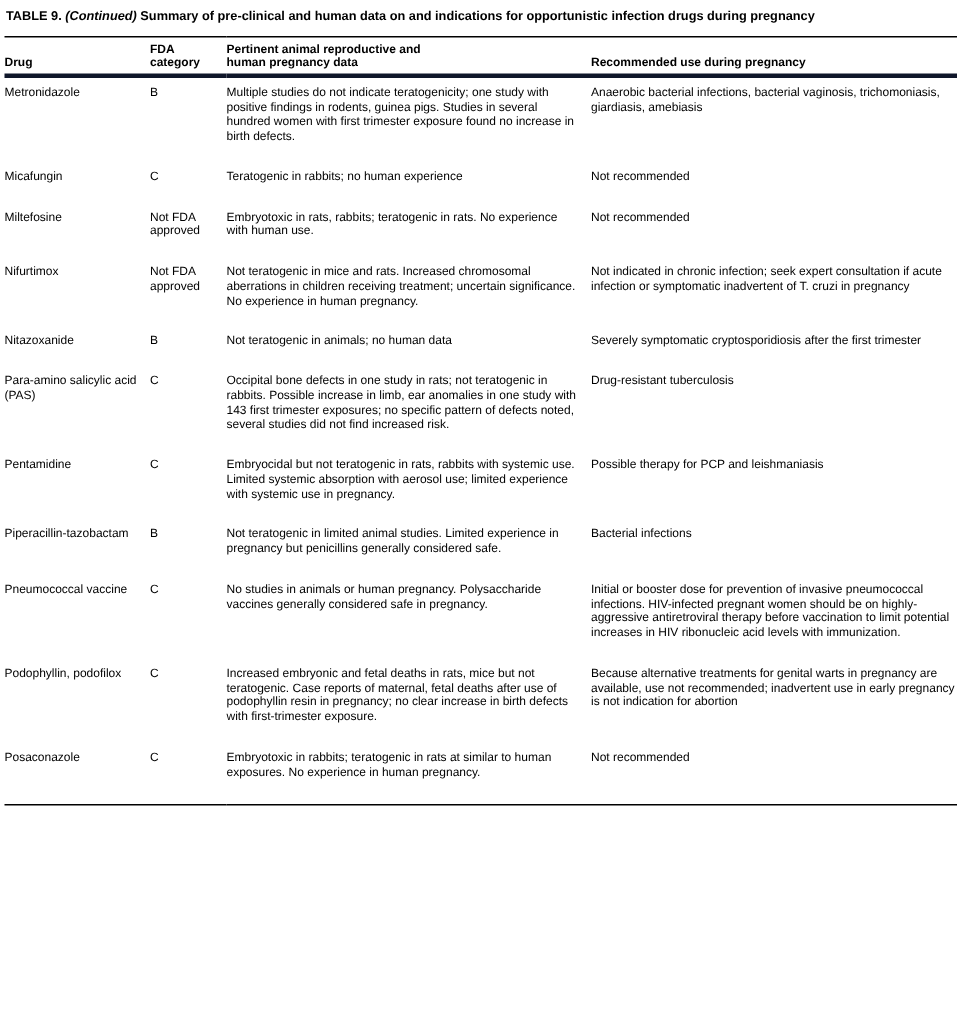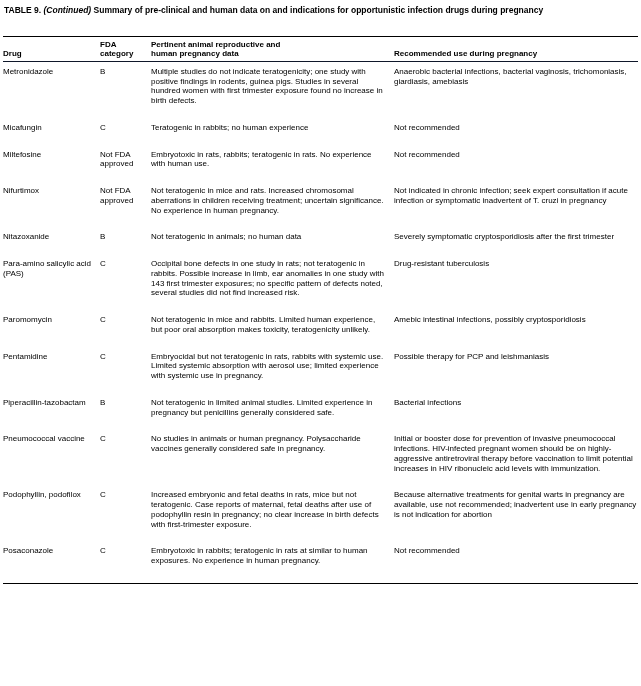--- a/index.html
+++ b/index.html
@@ -14,21 +14,21 @@
     height: 686px;
     box-sizing: border-box;
     padding: 5px 3px 0 3px;
     overflow: hidden;
     background: #ffffff;
   }
   .table-title {
     font-size: 8.5px;
     font-weight: bold;
     line-height: 1.25;
-    margin: 0 1px 20px 1px;
+    margin: 0 1px 8px 1px;
   }
   .table-title .continued {
     font-style: italic;
   }
   table.drug-table {
     width: 100%;
     border-collapse: collapse;
     table-layout: fixed;
     border-top: 1px solid #000000;
     border-bottom: 1px solid #000000;
@@ -38,21 +38,21 @@
   col.c-fda  { width: 51px; }
   col.c-data { width: 243px; }
   col.c-use  { width: 244px; }
   thead th {
     text-align: left;
     vertical-align: bottom;
     font-weight: bold;
     font-size: 8px;
     line-height: 1.2;
     padding: 3px 8px 2px 0;
-    border-bottom: 1px solid #0f172a;
+    border-bottom: 3px solid #0f172a;
     white-space: pre-line;
   }
   tbody td {
     vertical-align: top;
     font-size: 8px;
     line-height: 1.22;
     padding: 0 8px 17px 0;
   }
   tbody tr:first-child td {
     padding-top: 5px;
@@ -124,26 +124,20 @@
     <td>Severely symptomatic cryptosporidiosis after the first trimester</td>
   </tr>
 
   <tr>
     <td>Para-amino salicylic acid (PAS)</td>
     <td>C</td>
     <td>Occipital bone defects in one study in rats; not teratogenic in rabbits. Possible increase in limb, ear anomalies in one study with 143 first trimester exposures; no specific pattern of defects noted, several studies did not find increased risk.</td>
     <td>Drug-resistant tuberculosis</td>
   </tr>
 
-  <tr>
-    <td>Paromomycin</td>
-    <td>C</td>
-    <td>Not teratogenic in mice and rabbits. Limited human experience, but poor oral absorption makes toxicity, teratogenicity unlikely.</td>
-    <td>Amebic intestinal infections, possibly cryptosporidiosis</td>
-  </tr>
 
 
   <tr>
     <td>Pentamidine</td>
     <td>C</td>
     <td>Embryocidal but not teratogenic in rats, rabbits with systemic use. Limited systemic absorption with aerosol use; limited experience with systemic use in pregnancy.</td>
     <td>Possible therapy for PCP and leishmaniasis</td>
   </tr>
 
   <tr>

